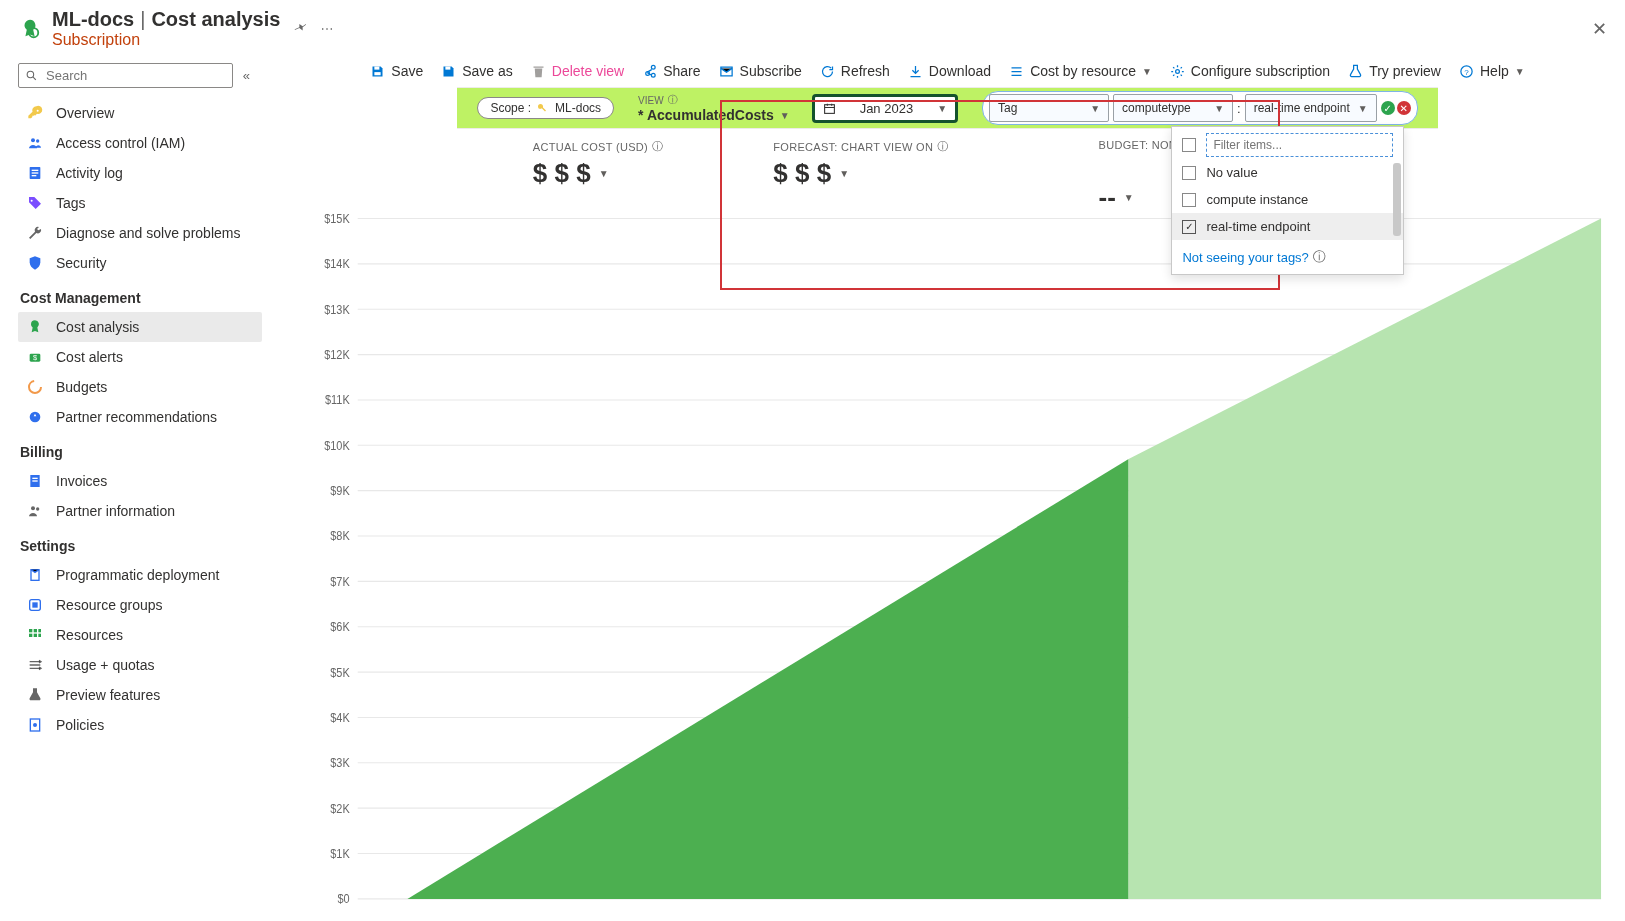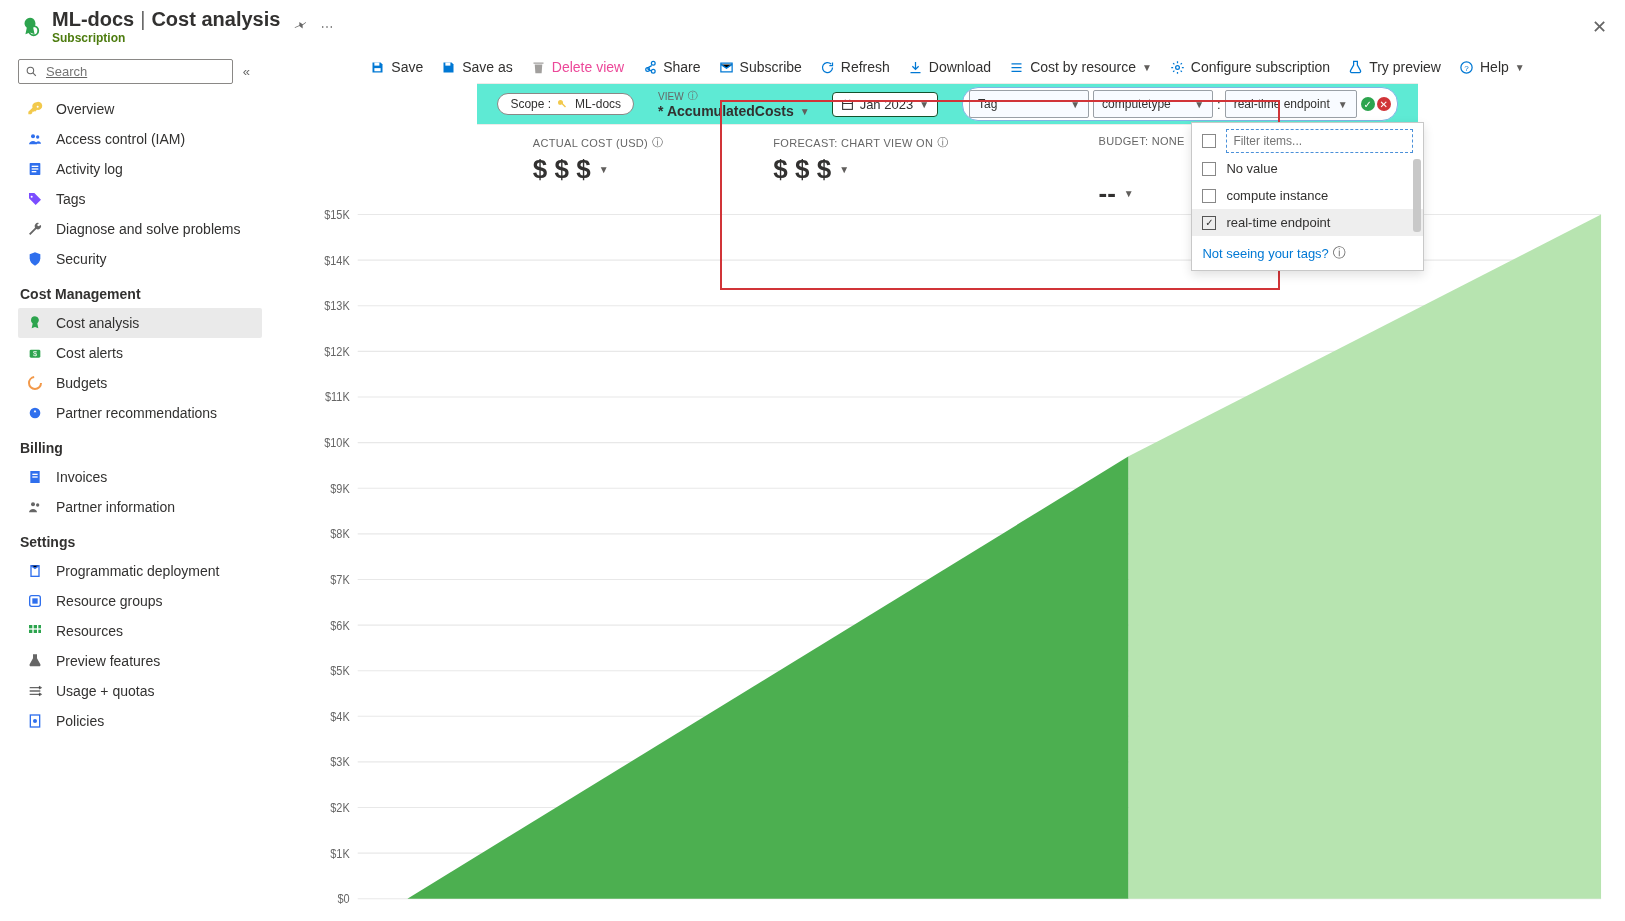--- a/index.html
+++ b/index.html
@@ -3,47 +3,47 @@
 <meta charset="utf-8">
 <style>
   * { box-sizing: border-box; }
   html, body { margin: 0; padding: 0; font-family: "Segoe UI", Arial, sans-serif; font-size: 13px; color: #323130; background: #fff; width: 1625px; height: 921px; overflow: hidden; }
   .page { display: flex; flex-direction: column; height: 100%; }
   .header { display: flex; align-items: center; padding: 8px 18px 6px 18px; }
   .header-icon { width: 24px; height: 24px; margin-right: 10px; display: flex; align-items: center; justify-content: center; }
   .header-titles { display: flex; flex-direction: column; }
   .header-title { font-size: 20px; font-weight: 600; display: flex; align-items: center; gap: 6px; }
   .header-title .sep { font-weight: 400; color: #666; }
-  .header-sub { font-size: 12px; color: #4d7c0f; font-weight: bold; }
+  .header-sub { font-size: 16px; color: #c2410c; }
   .header-actions { margin-left: 14px; display: flex; gap: 12px; color: #666; }
   .header-close { margin-left: auto; font-size: 18px; color: #666; cursor: pointer; }
   .body { flex: 1; display: flex; min-height: 0; }
   .left-col { width: 270px; display: flex; flex-direction: column; border-right: 0; padding: 8px 0 0 18px; position: relative; }
   .search-row { display: flex; align-items: center; gap: 10px; padding-right: 20px; }
-  .search-box { flex: 1; display: flex; align-items: center; border: 1px solid #8a8886; border-radius: 2px; padding: 3px 6px; font-size: 13px; color: #666; gap: 6px; text-decoration: underline; }
+  .search-box { flex: 1; display: flex; align-items: center; border: 1px solid #8a8886; border-radius: 2px; padding: 3px 6px; font-size: 13px; color: #666; gap: 6px; }
   .search-box input { border: none; outline: none; font-size: 13px; flex: 1; }
   .collapse-btn { color: #666; font-size: 13px; cursor: pointer; }
   .nav-scroll { flex: 1; overflow-y: auto; margin-top: 10px; padding-right: 8px; }
   .nav-scroll::-webkit-scrollbar { width: 10px; }
   .nav-scroll::-webkit-scrollbar-thumb { background: #c8c8c8; border-radius: 5px; }
   .nav-item { display: flex; align-items: center; gap: 12px; padding: 6px 8px; border-radius: 2px; cursor: pointer; font-size: 14px; }
   .nav-item.selected { background: #eaeaea; }
   .nav-item .ico { width: 18px; height: 18px; display: flex; align-items: center; justify-content: center; }
   .nav-section { font-size: 14px; font-weight: 600; padding: 12px 8px 6px 2px; }
   .main { flex: 1; display: flex; flex-direction: column; min-width: 0; align-items: center; }
   .toolbar { display: flex; align-items: center; gap: 18px; padding: 8px 20px; font-size: 14px; color: #323130; }
   .toolbar .t-btn { display: flex; align-items: center; gap: 6px; cursor: pointer; }
   .toolbar .t-btn.disabled { color: #ec4899; }
   .chev { font-size: 10px; color: #605e5c; }
-  .control-bar { display: flex; align-items: center; padding: 4px 20px; background: #5eead4; border-top: 1px solid #edebe9; border-bottom: 1px solid #edebe9; gap: 10px; height: 42px;}
+  .control-bar { display: flex; align-items: center; padding: 4px 20px; background: #bef264; border-top: 1px solid #edebe9; border-bottom: 1px solid #edebe9; gap: 10px; height: 42px;}
   .scope-pill { display: flex; align-items: center; gap: 6px; border: 1px solid #8a8886; border-radius: 14px; padding: 3px 12px; background: #fff; font-size: 12px; }
   .view-block { margin-left: 14px; }
   .view-label { font-size: 10px; color: #666; display: flex; align-items: center; gap: 4px; }
   .view-value { font-size: 14px; font-weight: 600; display: flex; align-items: center; gap: 6px; }
-  .date-pill { display: flex; align-items: center; gap: 6px; border: 1px solid #14532d; border-radius: 4px; padding: 4px 8px; background: #fff; font-size: 13px; margin-left: 12px;}
+  .date-pill { display: flex; align-items: center; gap: 24px; border: 3px solid #14532d; border-radius: 4px; padding: 4px 8px; background: #fff; font-size: 13px; margin-left: 12px;}
   .filter-region { display: flex; align-items: center; gap: 4px; margin-left: 14px; border: 1px solid #7fb5e6; border-radius: 16px; padding: 2px 6px; background: #fff;}
   .filter-select { display: flex; align-items: center; justify-content: space-between; border: 1px solid #9aa0a6; border-radius: 2px; padding: 6px 8px; font-size: 12px; background: #f8fbff; min-width: 120px; gap: 8px;}
   .filter-checks { display: flex; gap: 2px; align-items: center; }
   .ok-badge { width: 14px; height: 14px; border-radius: 50%; background: #2da44e; color: #fff; font-size: 10px; display: flex; align-items: center; justify-content: center; }
   .cancel-badge { width: 14px; height: 14px; border-radius: 50%; background: #d13438; color: #fff; font-size: 10px; display: flex; align-items: center; justify-content: center; }
   .metrics-row { display: flex; align-items: flex-start; padding: 10px 28px 0 28px; gap: 0; }
   .metric { display: flex; flex-direction: column; gap: 4px; margin-right: 110px; }
   .metric-label { font-size: 11px; color: #666; letter-spacing: .3px; display: flex; align-items: center; gap: 4px;}
   .metric-value { font-size: 26px; font-weight: 700; display: flex; align-items: center; gap: 8px; }
   .area-toggle { margin-left: auto; display: flex; align-items: center; gap: 6px; font-size: 14px; }
@@ -247,33 +247,33 @@
                 <rect x="3" y="10" width="5" height="5" fill="#2da44e"></rect>
                 <rect x="10" y="10" width="5" height="5" fill="#2da44e"></rect>
                 <rect x="17" y="10" width="4" height="5" fill="#2da44e"></rect>
               </svg>
             </span>
             <span>Resources</span>
           </div>
           <div class="nav-item">
             <span class="ico">
               <svg width="16" height="16" viewBox="0 0 24 24">
-                <path fill="#666" d="M9 2v6l-5 9a2 2 0 002 3h12a2 2 0 002-3l-5-9V2z"></path>
-              </svg>
-            </span>
-            <span>Preview features</span>
-          </div>
-          <div class="nav-item">
-            <span class="ico">
-              <svg width="16" height="16" viewBox="0 0 24 24">
                 <path stroke="#666" stroke-width="2" d="M4 7h16M4 12h16M4 17h16" fill="none"></path>
                 <path stroke="#666" stroke-width="2" d="M18 5l3 2-3 2M18 15l3 2-3 2"></path>
               </svg>
             </span>
             <span>Usage + quotas</span>
+          </div>
+          <div class="nav-item">
+            <span class="ico">
+              <svg width="16" height="16" viewBox="0 0 24 24">
+                <path fill="#666" d="M9 2v6l-5 9a2 2 0 002 3h12a2 2 0 002-3l-5-9V2z"></path>
+              </svg>
+            </span>
+            <span>Preview features</span>
           </div>
           <div class="nav-item">
             <span class="ico">
               <svg width="16" height="16" viewBox="0 0 24 24">
                 <rect x="5" y="3" width="14" height="18" fill="none" stroke="#2f6fed" stroke-width="2"></rect>
                 <circle cx="12" cy="12" r="3" fill="#2f6fed"></circle>
               </svg>
             </span>
             <span>Policies</span>
           </div>

